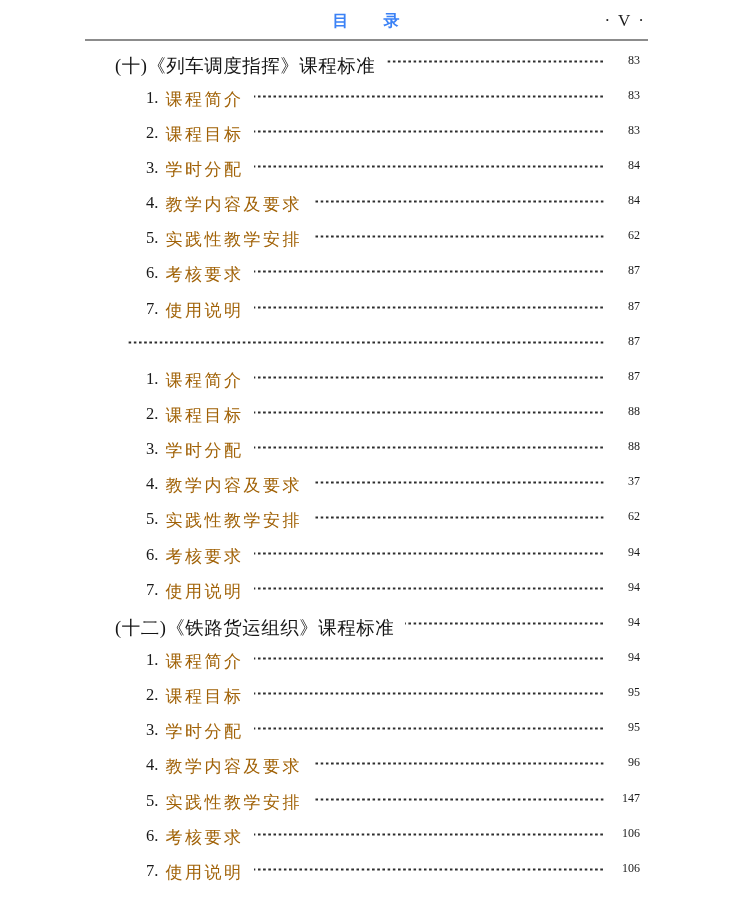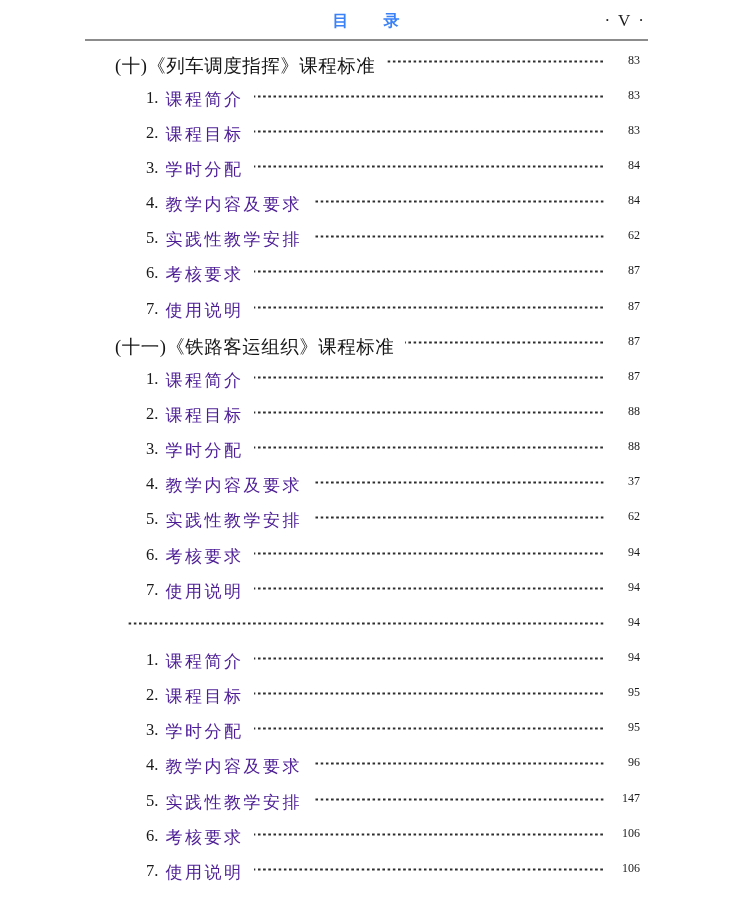--- a/index.html
+++ b/index.html
@@ -69,21 +69,21 @@
   .toc-num {
     font-size: 16.5px;
     margin-right: 7px;
     color: #1a1a1a;
     white-space: nowrap;
   }
   .toc-num:empty { display: none; }
   .toc-text {
     font-size: 17px;
     letter-spacing: 2.5px;
-    color: #4c1d95;
+    color: #a16207;
     white-space: nowrap;
   }
   .level1 .toc-text {
     font-size: 18.5px;
     letter-spacing: 0.5px;
     color: #151515;
   }
   .leader {
     flex: 1;
     height: 14px;
@@ -159,21 +159,20 @@
     <span class="toc-page">87</span>
   </div>
         <div class="toc-row level2">
     <span class="toc-num">7.</span>
     <span class="toc-text">使用说明</span>
     <span class="leader"></span>
     <span class="toc-page">87</span>
   </div>
         <div class="toc-row level1">
 
-    <span class="toc-text">(十一)《铁路客运组织》课程标准</span>
     <span class="leader"></span>
     <span class="toc-page">87</span>
   </div>
         <div class="toc-row level2">
     <span class="toc-num">1.</span>
     <span class="toc-text">课程简介</span>
     <span class="leader"></span>
     <span class="toc-page">87</span>
   </div>
         <div class="toc-row level2">
@@ -207,20 +206,21 @@
     <span class="toc-page">94</span>
   </div>
         <div class="toc-row level2">
     <span class="toc-num">7.</span>
     <span class="toc-text">使用说明</span>
     <span class="leader"></span>
     <span class="toc-page">94</span>
   </div>
         <div class="toc-row level1">
 
+    <span class="toc-text">(十二)《铁路货运组织》课程标准</span>
     <span class="leader"></span>
     <span class="toc-page">94</span>
   </div>
         <div class="toc-row level2">
     <span class="toc-num">1.</span>
     <span class="toc-text">课程简介</span>
     <span class="leader"></span>
     <span class="toc-page">94</span>
   </div>
         <div class="toc-row level2">

